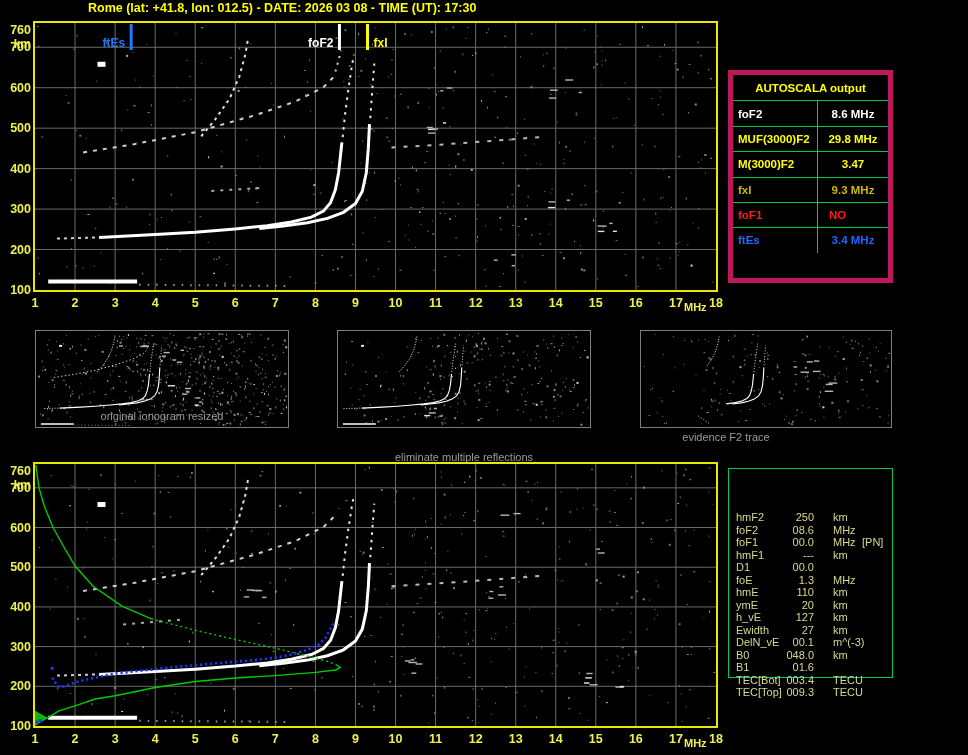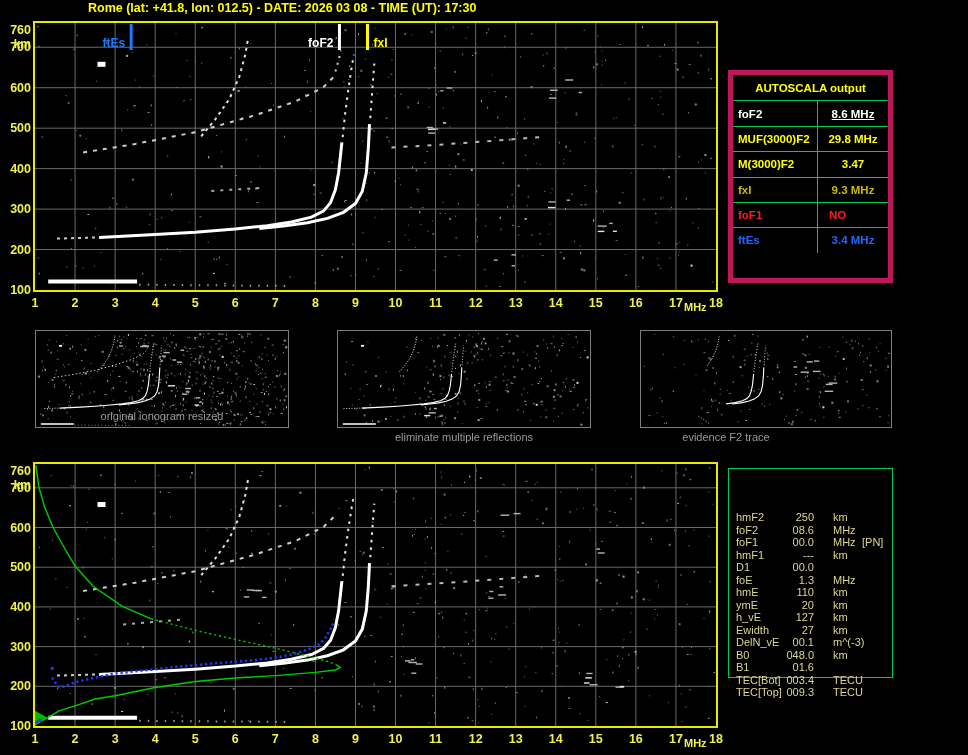--- a/index.html
+++ b/index.html
@@ -1566,21 +1566,21 @@
           <polyline points="112.9,41.0 113.8,32.7 115.0,24.0 116.2,16.3 117.1,11.3" fill="none" stroke="#e8e8e8" stroke-width="1" stroke-dasharray="0.925 1.85"></polyline>
           <polyline points="91.2,73.0 100.0,71.9 107.4,70.3 113.2,68.1 117.6,64.9 120.1,60.5 121.6,53.8 122.4,45.1 122.8,36.4" fill="none" stroke="#ffffff" stroke-width="1.1099999999999999"></polyline>
           <polyline points="123.1,34.2 123.8,24.0 124.6,14.5" fill="none" stroke="#e8e8e8" stroke-width="1" stroke-dasharray="0.925 1.85"></polyline>
           <polyline points="66.2,34.6 71.3,27.3 75.0,19.3 77.2,11.3 78.2,5.5" fill="none" stroke="#e0e0e0" stroke-width="1" stroke-dasharray="1.1099999999999999 1.48"></polyline>
           <polyline points="57.4,85.1 69.1,93.1" fill="none" stroke="#bbbbbb" stroke-width="1" stroke-dasharray="1.1099999999999999 1.85"></polyline>
         </g>
       </svg>
   </div>
 
   <div class="caption" id="cap-p1" style="left: 35px; width: 254px; top: 410px;">original ionogram resized</div>
-  <div class="caption" id="cap-p2" style="left: 337px; width: 254px; top: 431px;">eliminate multiple reflections</div>
+  <div class="caption" id="cap-p2" style="left: 337px; width: 254px; top: 451px;">eliminate multiple reflections</div>
   <div class="caption" id="cap-p3" style="left: 600px; width: 252px; top: 431px;">evidence F2 trace</div>
 
   <div class="plotbox pb-yellow" id="box-bottom" style="left: 33px; top: 462px; width: 685px; height: 266px;">
     <svg id="svg-bottom" width="681" height="262" viewBox="0 0 681 262">
         <g>
           <line x1="40.05882352941176" y1="0" x2="40.05882352941176" y2="262" stroke="#6a6a6a" stroke-width="1"></line>
           <line x1="80.11764705882352" y1="0" x2="80.11764705882352" y2="262" stroke="#6a6a6a" stroke-width="1"></line>
           <line x1="120.1764705882353" y1="0" x2="120.1764705882353" y2="262" stroke="#6a6a6a" stroke-width="1"></line>
           <line x1="160.23529411764704" y1="0" x2="160.23529411764704" y2="262" stroke="#6a6a6a" stroke-width="1"></line>
           <line x1="200.29411764705884" y1="0" x2="200.29411764705884" y2="262" stroke="#6a6a6a" stroke-width="1"></line>
@@ -2035,21 +2035,21 @@
           <rect x="0.5" y="256.5" width="3" height="3" fill="#2233ff"></rect>
           <rect x="3.7" y="254.9" width="3" height="3" fill="#2233ff"></rect>
         </g>
       </svg>
   </div>
 
   <div id="autoscala-table">
       <div class="as-head">AUTOSCALA output</div>
       <div class="as-row">
         <div class="as-label" style="color: rgb(255, 255, 255);">foF2</div>
-        <div class="as-value" style="color: rgb(255, 255, 255); text-decoration: underline;">8.6 MHz</div>
+        <div class="as-value" style="color: rgb(255, 255, 255);">8.6 MHz</div>
       </div>
       <div class="as-row">
         <div class="as-label" style="color: rgb(255, 255, 0); text-align: center;">MUF(3000)F2</div>
         <div class="as-value" style="color: rgb(255, 255, 0);">29.8 MHz</div>
       </div>
       <div class="as-row">
         <div class="as-label" style="color: rgb(255, 255, 0);">M(3000)F2</div>
         <div class="as-value" style="color: rgb(255, 255, 0);">3.47</div>
       </div>
       <div class="as-row">

